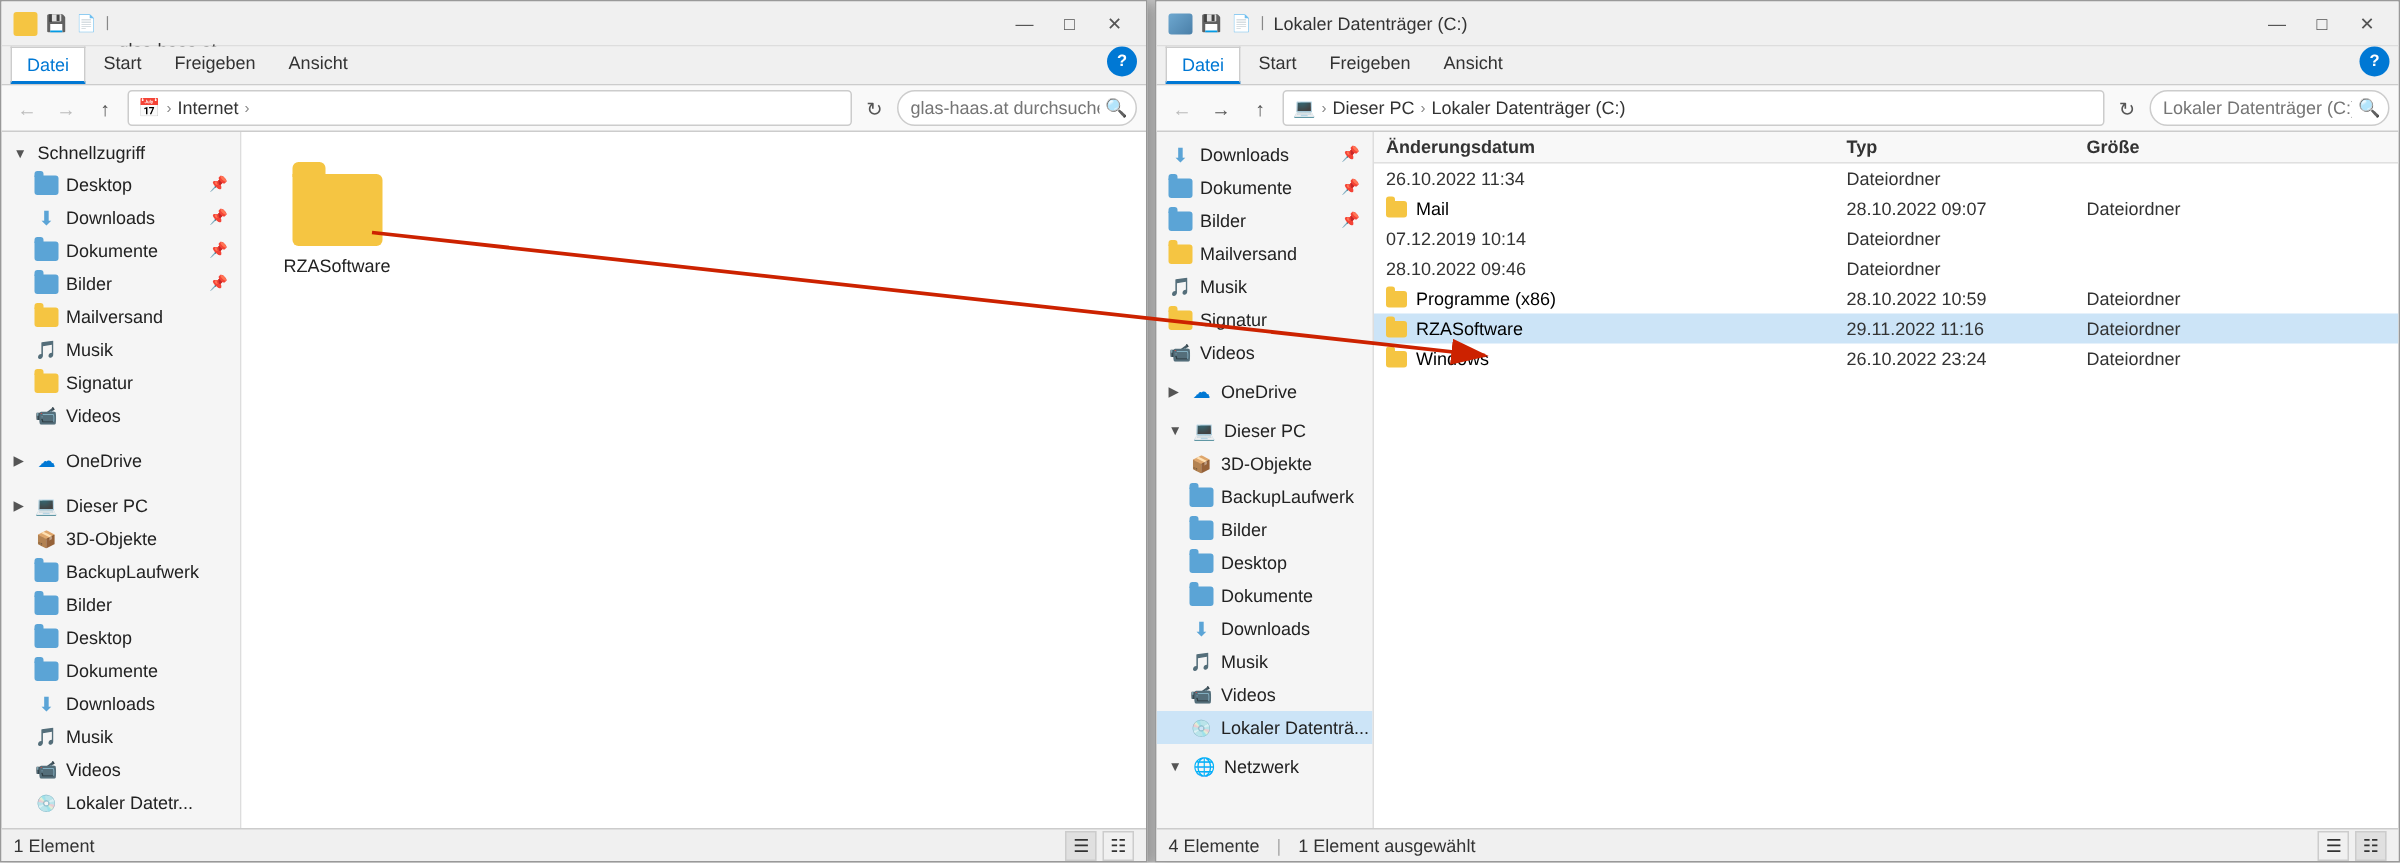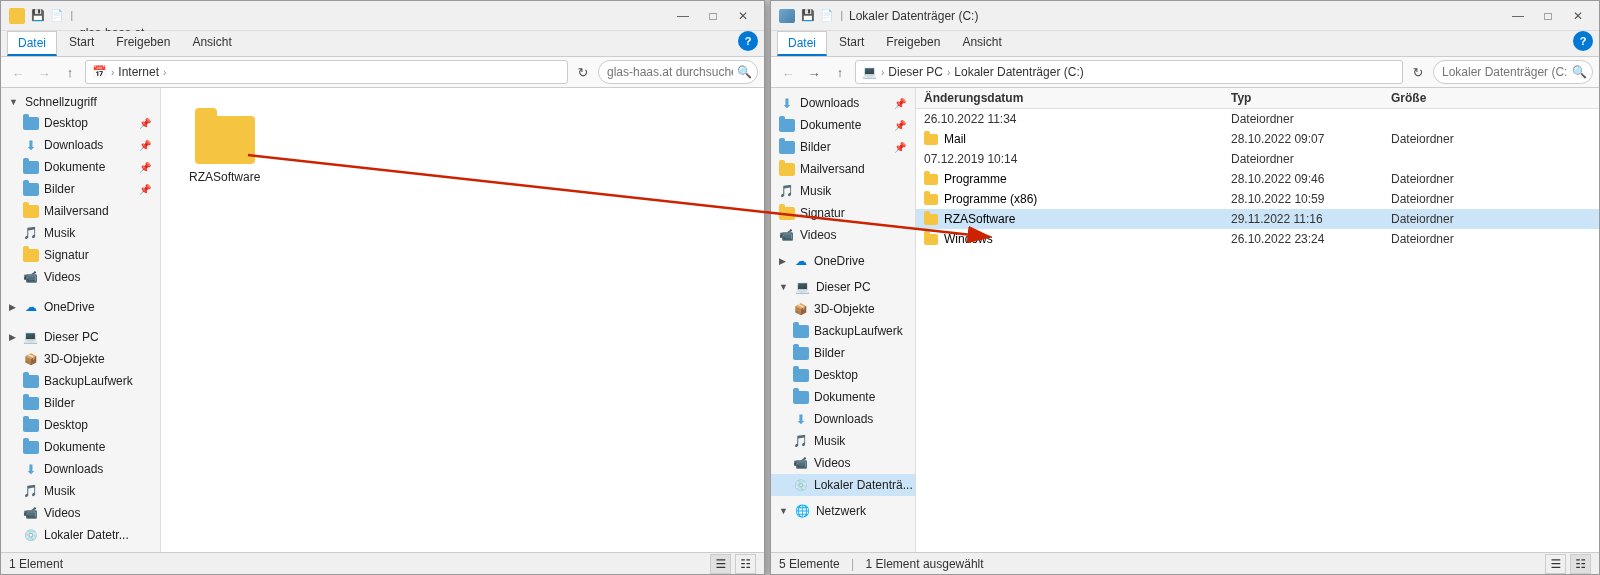--- a/index.html
+++ b/index.html
@@ -768,26 +768,20 @@
         <div class="file-row-cell"></div>
       </div>
 
       <div class="file-row">
         <div class="file-row-cell">07.12.2019 10:14</div>
         <div class="file-row-cell">Dateiordner</div>
         <div class="file-row-cell"></div>
       </div>
 
       <div class="file-row">
-        <div class="file-row-name">
-          <span>
-              <div class="icon-folder" style="width:14px;height:11px;"></div>
-            </span>
-          <span>Programme</span>
-        </div>
         <div class="file-row-cell">28.10.2022 09:46</div>
         <div class="file-row-cell">Dateiordner</div>
         <div class="file-row-cell"></div>
       </div>
 
       <div class="file-row">
         <div class="file-row-name">
           <span>
               <div class="icon-folder" style="width:14px;height:11px;"></div>
             </span>
@@ -819,21 +813,21 @@
         </div>
         <div class="file-row-cell">26.10.2022 23:24</div>
         <div class="file-row-cell">Dateiordner</div>
         <div class="file-row-cell"></div>
       </div>
     </div>
   </div>
 
   <div class="status-bar">
     <div>
-      <span>5 Elemente</span>
+      <span>4 Elemente</span>
       <span style="margin:0 8px;color:#aaa">|</span>
       <span>1 Element ausgewählt</span>
     </div>
     <div style="display:flex;gap:4px">
       <span style="cursor:pointer;padding:2px 4px;border:1px solid #ccc">☰</span>
       <span style="cursor:pointer;padding:2px 4px;border:1px solid #ccc;background:#e0e0e0">☷</span>
     </div>
   </div>
 </div>
 

